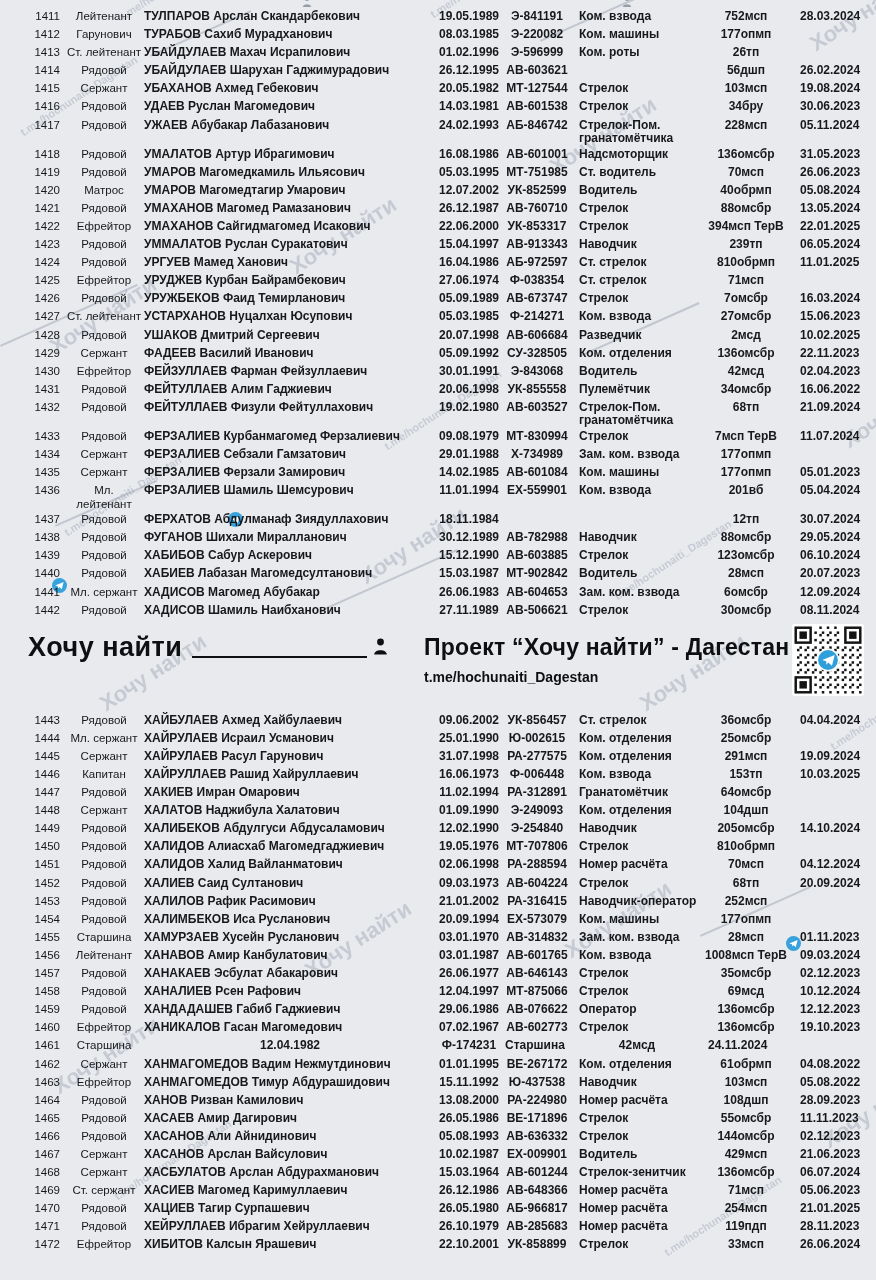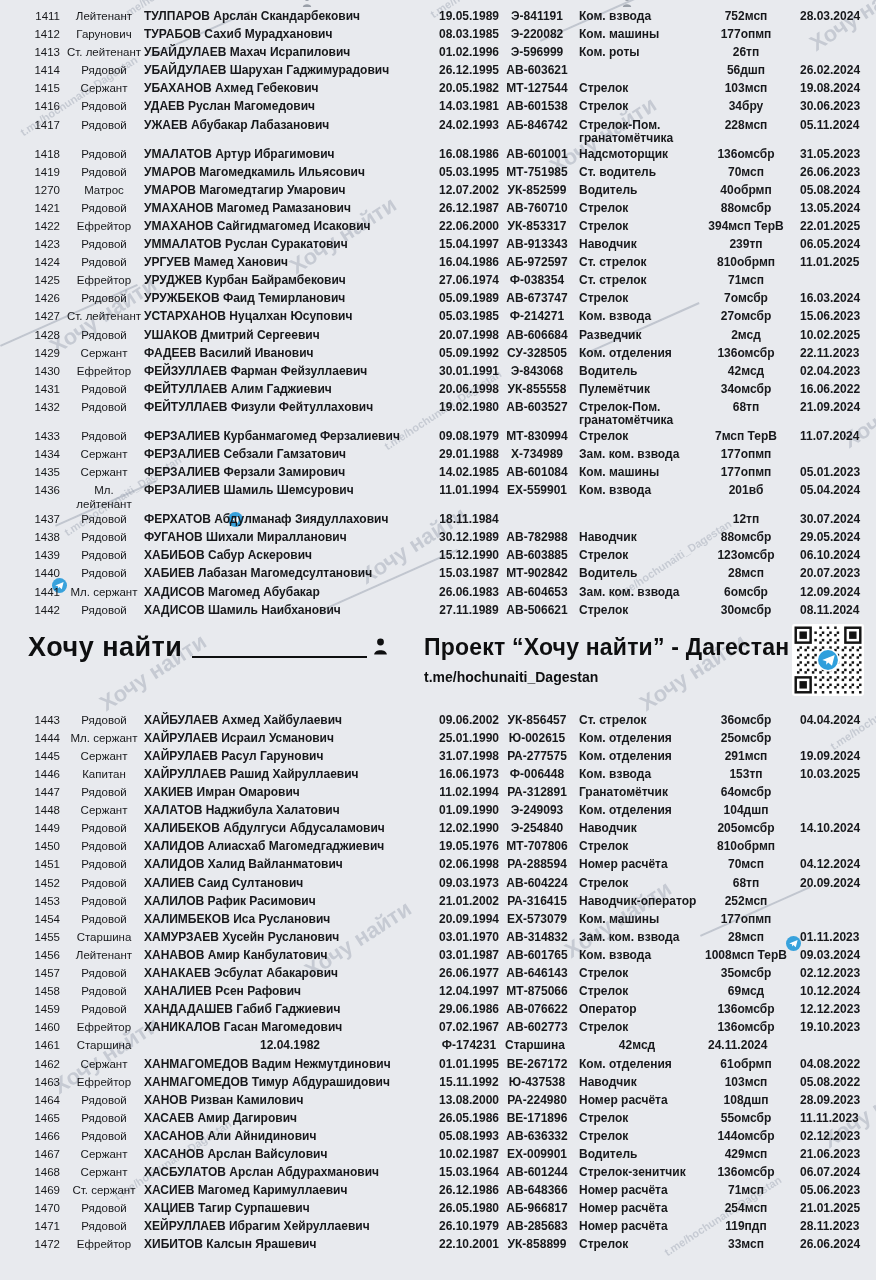--- a/index.html
+++ b/index.html
@@ -195,21 +195,21 @@
         <span class="c-num">1419</span>
         <span class="c-rank">Рядовой</span>
         <span class="c-name">УМАРОВ Магомедкамиль Ильясович</span>
         <span class="c-dob">05.03.1995</span>
         <span class="c-id">МТ-751985</span>
         <span class="c-pos">Ст. водитель</span>
         <span class="c-unit">70мсп</span>
         <span class="c-date">26.06.2023</span>
       </div>
       <div class="row">
-        <span class="c-num">1270</span>
+        <span class="c-num">1420</span>
         <span class="c-rank">Матрос</span>
         <span class="c-name">УМАРОВ Магомедтагир Умарович</span>
         <span class="c-dob">12.07.2002</span>
         <span class="c-id">УК-852599</span>
         <span class="c-pos">Водитель</span>
         <span class="c-unit">40обрмп</span>
         <span class="c-date">05.08.2024</span>
       </div>
       <div class="row">
         <span class="c-num">1421</span>

